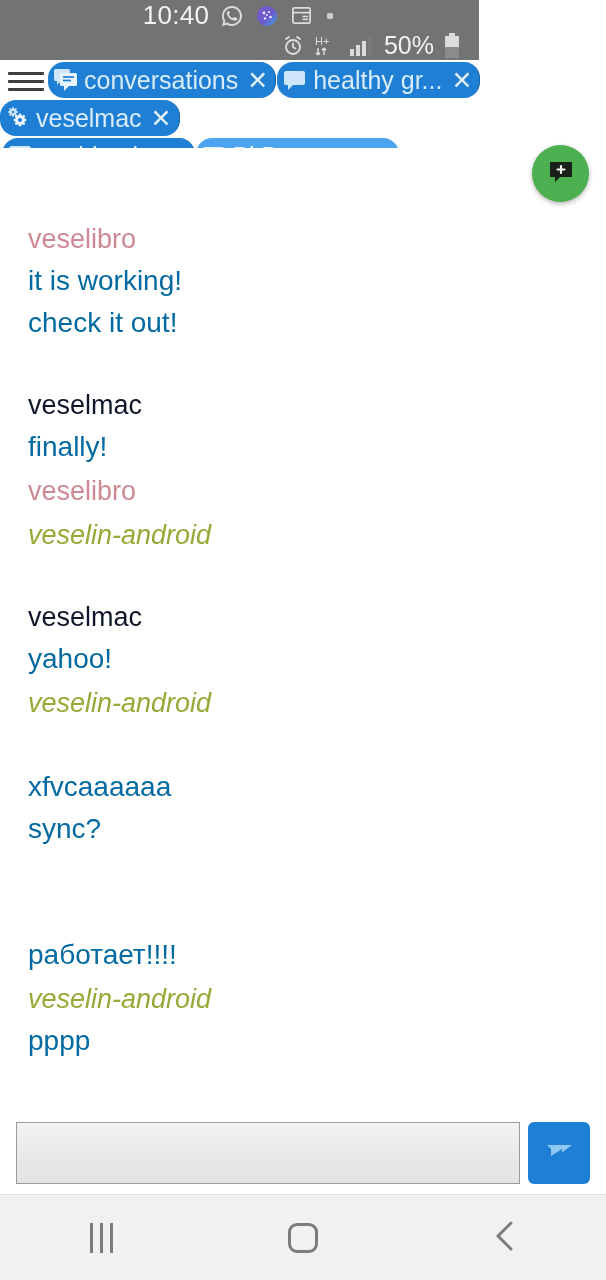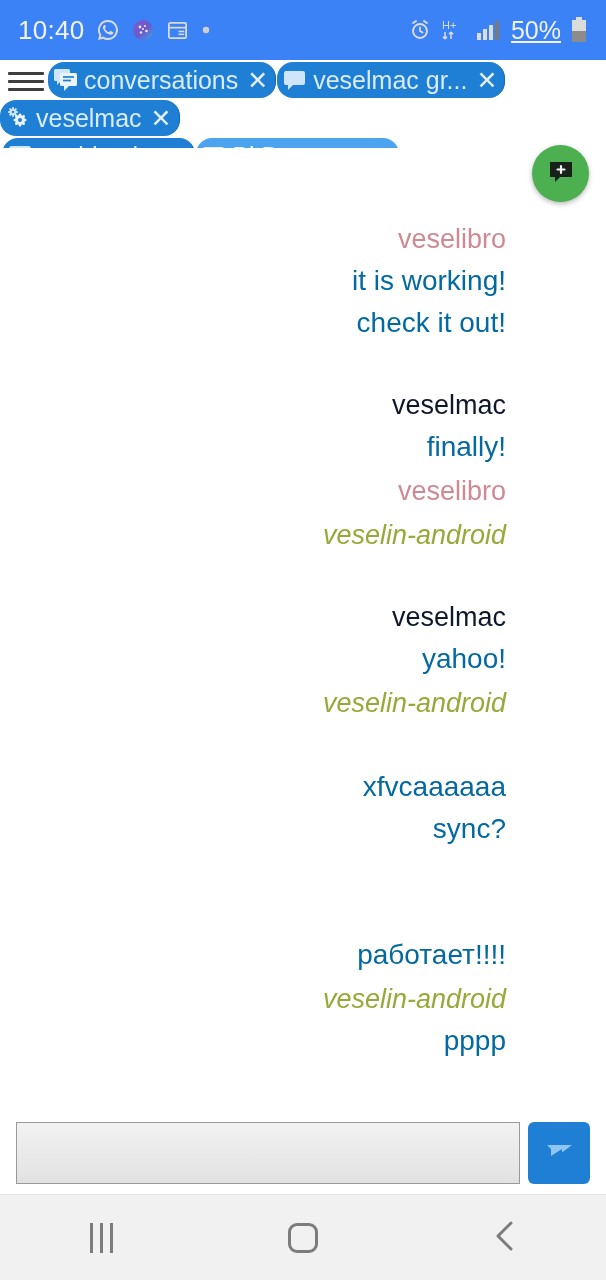--- a/index.html
+++ b/index.html
@@ -6,28 +6,28 @@
   html, body {
     width:606px; height:1280px;
     background:#ffffff;
     font-family:"Liberation Sans", sans-serif;
     overflow:hidden;
   }
   #app { position:relative; width:606px; height:1280px; background:#fff; }
 
   
   .statusbar{
-    position:absolute; top:0; left:0; width:606px; height:60px;
-    background:#3b82f6; color:#e8e8e8;
-    display:flex; align-items:center; padding:0 18px;
+    position:absolute; top:0; left:0; width:479px; height:60px;
+    background:#737373; color:#e8e8e8;
+    display:flex; align-items:center; padding:0 18px;flex-direction:column;
   }
   .sb-left{ display:flex; align-items:center; gap:11px; flex:0 0 auto;}
   .sb-right{ display:flex; align-items:center; gap:9px; margin-left:auto;}
   .sb-time{ font-size:26px; letter-spacing:.3px; color:#f2f2f2; }
-  .sb-pct{ font-size:25px; color:#f2f2f2;text-decoration:underline; }
+  .sb-pct{ font-size:25px; color:#f2f2f2; }
   .ic{ display:inline-flex; align-items:center; justify-content:center; }
 
   
   .tabbar{
     position:absolute; top:60px; left:0; width:606px;
     background:#ffffff;
     padding:2px 0 3px 0;
   }
   .tabrow{ display:flex; align-items:center; flex-wrap:wrap; }
   .hamburger{
@@ -52,21 +52,21 @@
   .fab{
     position:absolute; right:17px; top:145px;
     width:57px; height:57px; border-radius:50%;
     background:#4caf50; box-shadow:0 2px 5px rgba(0,0,0,.28);
     display:flex; align-items:center; justify-content:center; cursor:pointer;
   }
 
   
   .chat{
     position:absolute; top:148px; left:0; width:522px; height:962px;
-    overflow:hidden; background:#fff; padding:70px 16px 0 28px;text-align:right;
+    overflow:hidden; background:#fff; padding:70px 16px 0 28px;
   }
   .msg{ margin-bottom:2px; }
   .sender{ font-size:27px; line-height:42px; }
   .sender.c-rose{ color:#ce8a93; }
   .sender.c-green{ color:#0f172a;margin-top:40px; }
   .sender.c-olive{ color:#9aa83a;font-style:italic; }
   .body{ font-size:28px; line-height:42px; color:#0369a1; white-space:pre-wrap; }
 
   
   .composer{
@@ -200,21 +200,21 @@
         <span class="tab-close">✕</span>
       </div>
 
       <div class="tab">
         <span class="tab-ico">
           <svg width="26" height="26" viewBox="0 0 26 26">
               <rect x="2" y="4" width="21" height="14" rx="2" fill="#cfe6fa"></rect>
               <path d="M6 18v5l5-5z" fill="#cfe6fa"></path>
             </svg>
         </span>
-        <span class="tab-label">veselmac gr...</span>
+        <span class="tab-label">healthy gr...</span>
         <span class="tab-close">✕</span>
       </div>
 
       <div class="tab">
         <span class="tab-ico">
           <svg width="26" height="26" viewBox="0 0 26 26">
             <g fill="#cfe6fa">
               <circle cx="8" cy="7" r="3.3"></circle>
               <rect x="7" y="2" width="2" height="10" rx="1" transform="rotate(45 8 7)"></rect>
               <rect x="7" y="2" width="2" height="10" rx="1" transform="rotate(-45 8 7)"></rect>

